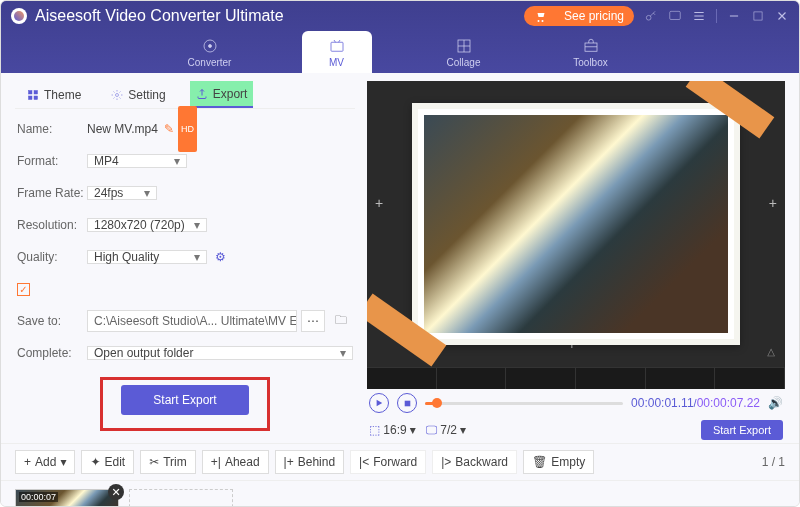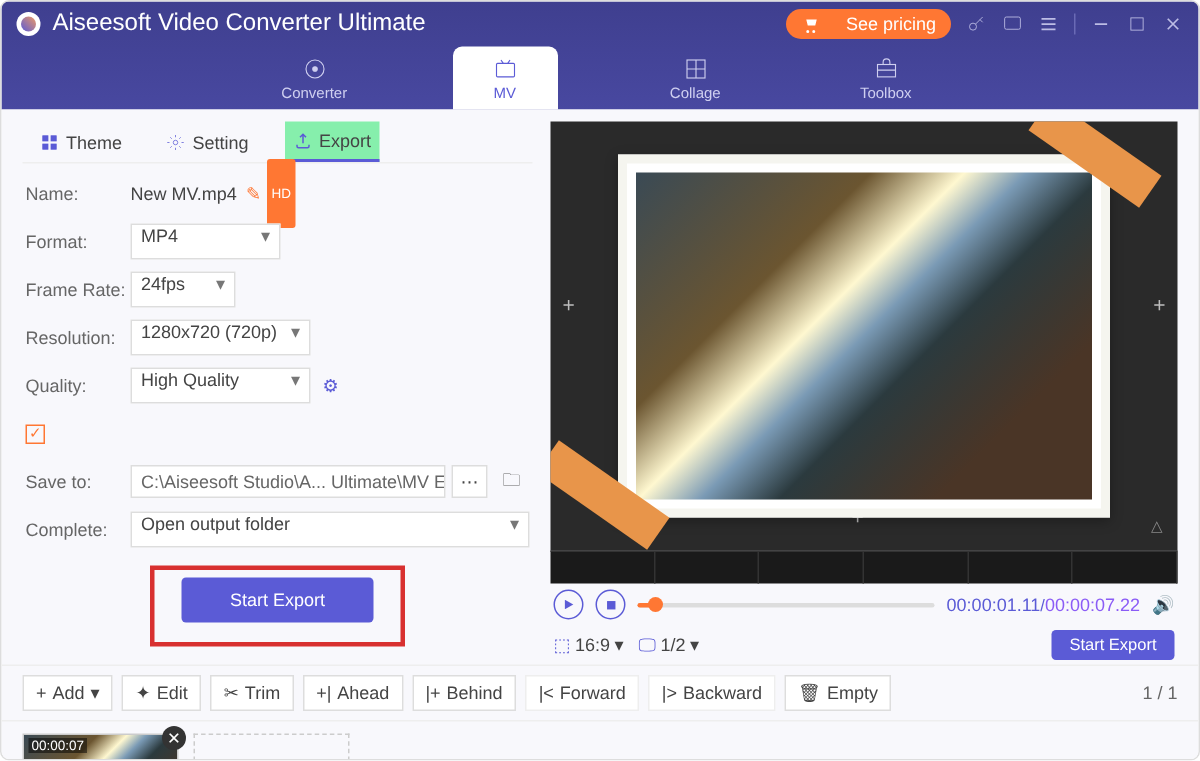--- a/index.html
+++ b/index.html
@@ -24,21 +24,21 @@
 .body{flex:1;display:flex;flex-direction:column;background:#f8f8fc}
 .main{flex:1;display:flex;padding:8px 14px 0 14px;gap:12px}
 .left{width:340px;display:flex;flex-direction:column}
 .tabs{display:flex;height:28px;border-bottom:1px solid #eee;gap:18px;padding-left:6px}
 .tab{display:flex;align-items:center;gap:5px;color:#5b5bd6;cursor:pointer;padding:0 6px}
 .tab svg{width:12px;height:12px;stroke:#5b5bd6;fill:#5b5bd6}
 .tab.active{border-bottom:2px solid #5b5bd6;background:#86efac}
 .form{padding:8px 2px;display:flex;flex-direction:column;gap:8px}
 .row{display:flex;align-items:center;height:24px}
 .row-label{width:70px;color:#666}
-.select{height:24px;background:#fff;border:1px solid #ddd;display:flex;padding:0 6px;justify-content:space-between;cursor:pointer}
+.select{height:14px;background:#fff;border:1px solid #ddd;display:flex;align-items:center;padding:0 6px;justify-content:space-between;cursor:pointer}
 .select .caret{color:#777}
 .name-val{color:#444}
 .edit-icon{color:#ff7733;margin-left:6px}
 .hd-badge{background:#ff7733;color:#fff;font-size:9px;padding:18px 3px;border-radius:2px;margin-left:4px}
 .gear{color:#5b5bd6;margin-left:8px;cursor:pointer}
 .chk{display:flex;align-items:center;gap:6px;color:#ff7733}
 .chk-box{width:13px;height:13px;border:1px solid #ff7733;display:flex;align-items:center;justify-content:center;color:#ff7733;font-size:10px}
 .path-input{flex:1;height:22px;background:#fff;border:1px solid #ddd;display:flex;align-items:center;padding:0 6px;color:#666;overflow:hidden;white-space:nowrap}
 .dots{width:24px;height:22px;border:1px solid #ddd;display:flex;align-items:center;justify-content:center;background:#fff;margin-left:4px;cursor:pointer}
 .folder{width:24px;height:22px;display:flex;align-items:center;justify-content:center;margin-left:4px;cursor:pointer;color:#666}
@@ -285,21 +285,21 @@
           <div class="vol">🔊</div>
         </div>
         <div class="sub-controls">
           <div class="sel">
               <span style="color:#5b5bd6">⬚</span>
               <span>16:9</span>
               <span>▾</span>
             </div>
           <div class="sel">
               <span style="color:#5b5bd6">🖵</span>
-              <span>1/2</span>
+              <span>7/2</span>
               <span>▾</span>
             </div>
           <button class="export2">Start Export</button>
         </div>
       </div>
     </div>
 
     <div class="toolbar">
       <div class="tbtn">
           <span>+</span>

